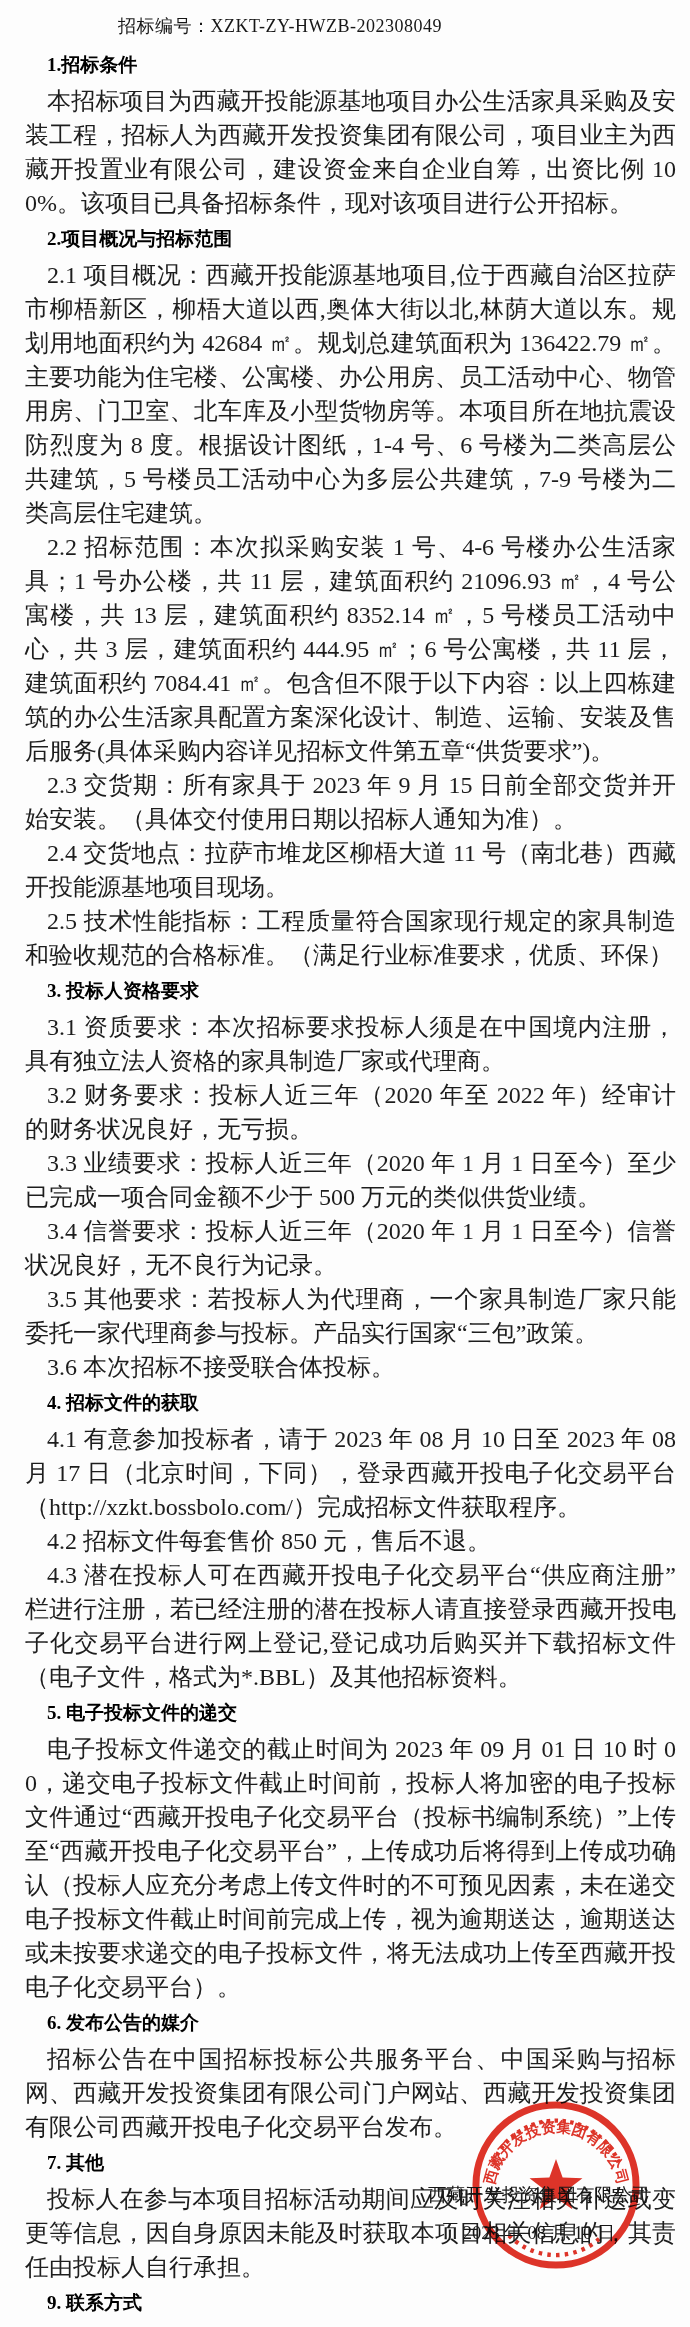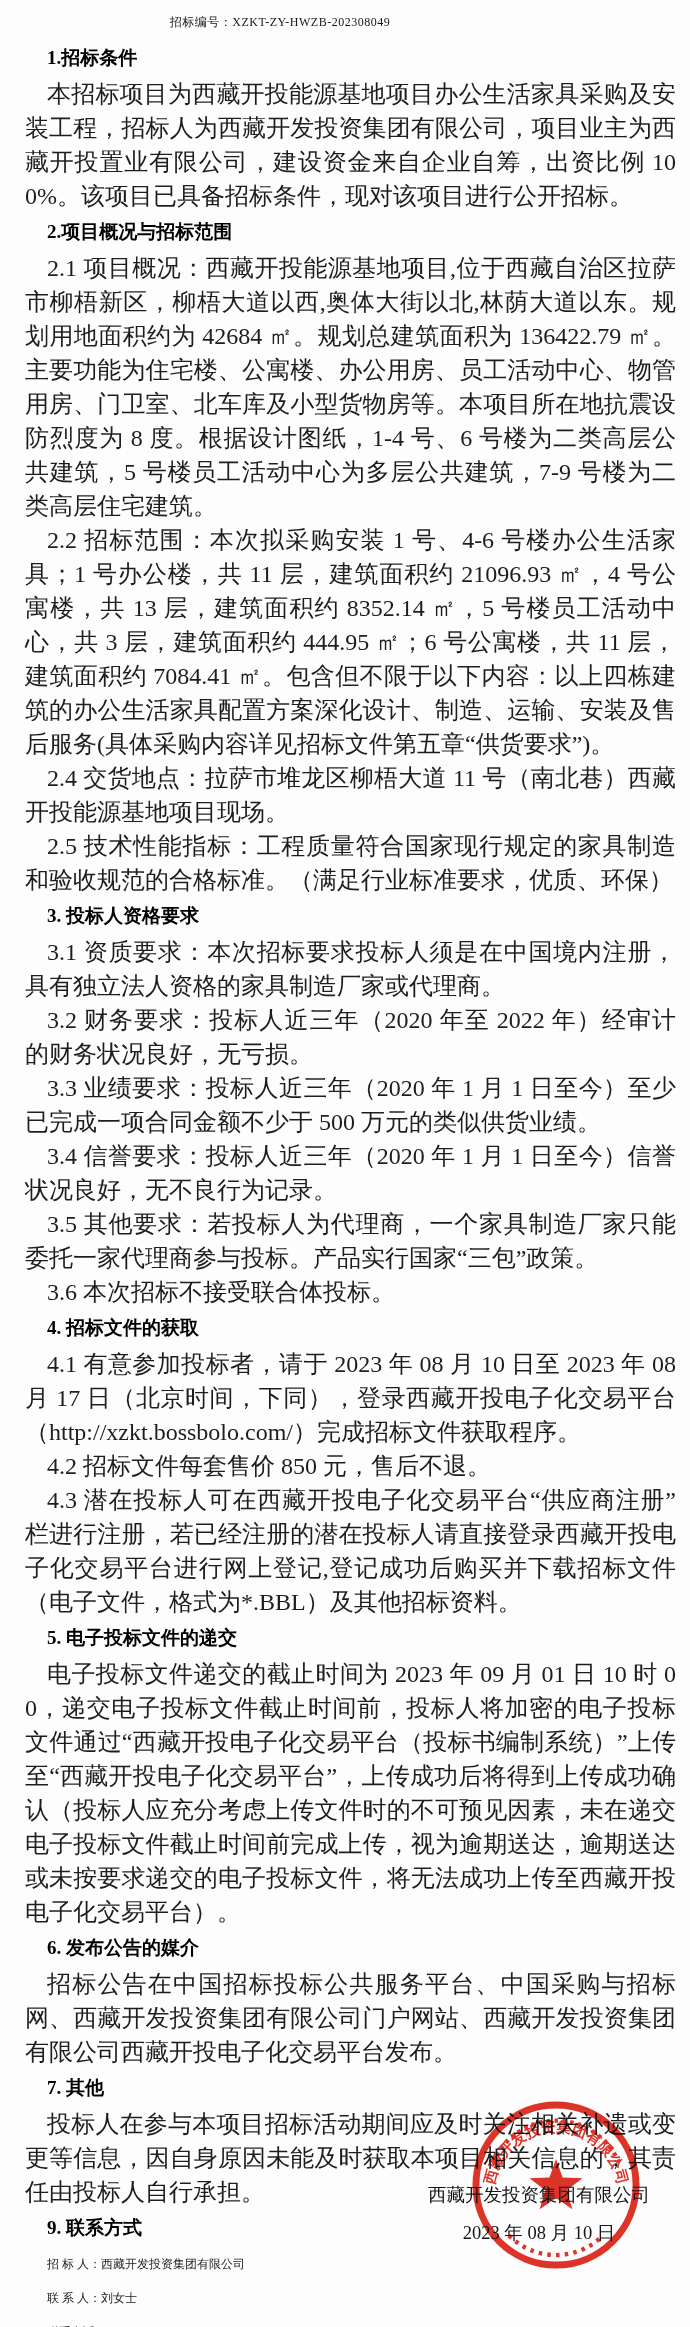--- a/index.html
+++ b/index.html
@@ -9,21 +9,21 @@
     margin:0 auto;
     background:#fdfdfd;
     font-family:"Liberation Serif","DejaVu Serif",serif;
     color:#1d1d1d;
     overflow:hidden;
   }
   .doc-header {
     padding-top:14px;
     padding-right:130px;
     text-align:center;
-    font-size:12px;
+    font-size:18px;
     letter-spacing:0.5px;
     color:#161616;
     white-space:nowrap;
   }
   .content { padding:8px 14px 0 25px; }
   .sec-heading {
     font-weight:bold;
     font-size:19px;
     line-height:38px;
     margin:0 0 0 22px;
@@ -74,20 +74,21 @@
     <span>招标编号：</span><span>XZKT-ZY-HWZB-202308049</span>
   </div>
 
   <div class="content">
 
   <div class="sec-heading">1.招标条件</div>
       <p class="para">本招标项目为西藏开投能源基地项目办公生活家具采购及安装工程，招标人为西藏开发投资集团有限公司，项目业主为西藏开投置业有限公司，建设资金来自企业自筹，出资比例 100%。该项目已具备招标条件，现对该项目进行公开招标。</p>
       <div class="sec-heading">2.项目概况与招标范围</div>
       <p class="para">2.1 项目概况：西藏开投能源基地项目,位于西藏自治区拉萨市柳梧新区，柳梧大道以西,奥体大街以北,林荫大道以东。规划用地面积约为 42684 ㎡。规划总建筑面积为 136422.79 ㎡。主要功能为住宅楼、公寓楼、办公用房、员工活动中心、物管用房、门卫室、北车库及小型货物房等。本项目所在地抗震设防烈度为 8 度。根据设计图纸，1-4 号、6 号楼为二类高层公共建筑，5 号楼员工活动中心为多层公共建筑，7-9 号楼为二类高层住宅建筑。</p>
       <p class="para">2.2 招标范围：本次拟采购安装 1 号、4-6 号楼办公生活家具；1 号办公楼，共 11 层，建筑面积约 21096.93 ㎡，4 号公寓楼，共 13 层，建筑面积约 8352.14 ㎡，5 号楼员工活动中心，共 3 层，建筑面积约 444.95 ㎡；6 号公寓楼，共 11 层，建筑面积约 7084.41 ㎡。包含但不限于以下内容：以上四栋建筑的办公生活家具配置方案深化设计、制造、运输、安装及售后服务(具体采购内容详见招标文件第五章“供货要求”)。</p>
+      <p class="para">2.3 交货期：所有家具于 2023 年 9 月 15 日前全部交货并开始安装。（具体交付使用日期以招标人通知为准）。</p>
       <p class="para">2.4 交货地点：拉萨市堆龙区柳梧大道 11 号（南北巷）西藏开投能源基地项目现场。</p>
       <p class="para">2.5 技术性能指标：工程质量符合国家现行规定的家具制造和验收规范的合格标准。（满足行业标准要求，优质、环保）</p>
       <div class="sec-heading">3. 投标人资格要求</div>
       <p class="para">3.1 资质要求：本次招标要求投标人须是在中国境内注册，具有独立法人资格的家具制造厂家或代理商。</p>
       <p class="para">3.2 财务要求：投标人近三年（2020 年至 2022 年）经审计的财务状况良好，无亏损。</p>
       <p class="para">3.3 业绩要求：投标人近三年（2020 年 1 月 1 日至今）至少已完成一项合同金额不少于 500 万元的类似供货业绩。</p>
       <p class="para">3.4 信誉要求：投标人近三年（2020 年 1 月 1 日至今）信誉状况良好，无不良行为记录。</p>
       <p class="para">3.5 其他要求：若投标人为代理商，一个家具制造厂家只能委托一家代理商参与投标。产品实行国家“三包”政策。</p>
       <p class="para">3.6 本次招标不接受联合体投标。</p>
       <div class="sec-heading">4. 招标文件的获取</div>

